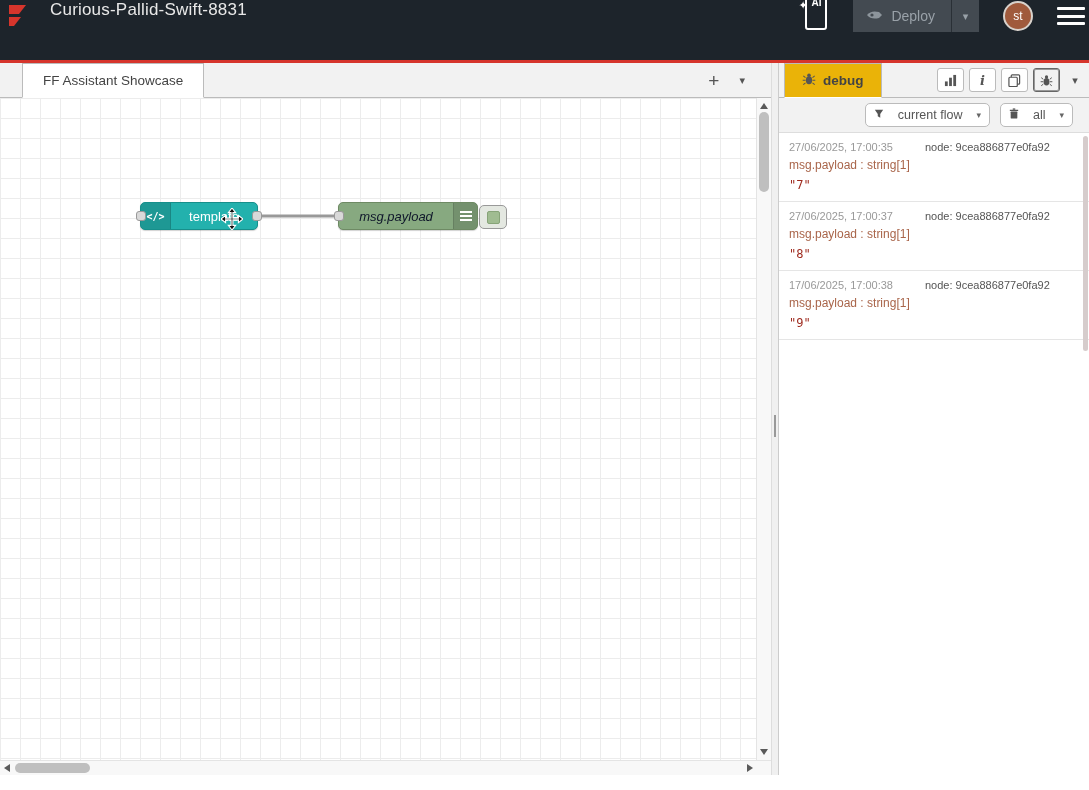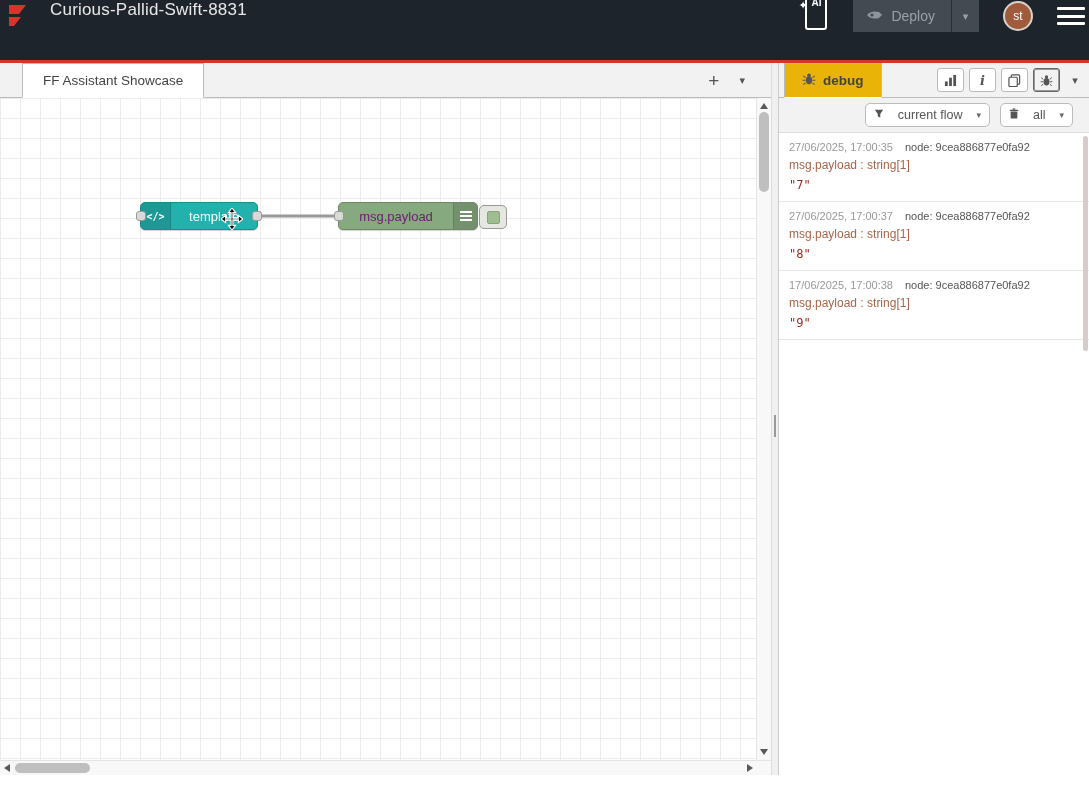--- a/index.html
+++ b/index.html
@@ -57,21 +57,21 @@
   .template-node { left:140px; top:104px; width:118px; background:#23b1ad; border:1px solid #178f8b; }
   .debug-node    { left:338px; top:104px; width:140px; background:#87a980; border:1px solid #6e8a64; }
   .node-icon { width:30px; background:rgba(0,0,0,0.14); border-right:1px solid rgba(0,0,0,0.12);
                display:flex; align-items:center; justify-content:center; color:#fff;
                font-weight:bold; font-size:10px; border-radius:4px 0 0 4px;
                font-family:"DejaVu Sans Mono", monospace; }
   .node-icon.right { width:24px; border-right:none; border-left:1px solid rgba(0,0,0,0.12);
                      border-radius:0 4px 4px 0; }
   .node-label { flex:1; display:flex; align-items:center; justify-content:center; font-size:13px; }
   .node-label.light { color:#fff; }
-  .node-label.dark  { color:#701a75; }
+  .node-label.dark  { color:#0f172a;font-style:italic; }
   .port { position:absolute; top:8px; width:10px; height:10px; background:#d9d9d9;
           border:1px solid #999; border-radius:3px; cursor:crosshair; }
   .port-in  { left:-5px; }
   .port-out { right:-5px; }
   .debug-toggle { position:absolute; right:-30px; top:2px; width:28px; height:24px;
                   background:#e4e8e1; border:1px solid #999; border-radius:5px;
                   display:flex; align-items:center; justify-content:center; cursor:pointer; }
   .debug-toggle .inner { width:13px; height:13px; background:#a0bc91; border:1px solid #87a478; border-radius:2px; }
 
   .cursor-move { position:absolute; left:221px; top:110px; pointer-events:none; }
@@ -111,23 +111,23 @@
   .serif-i { font-family:"DejaVu Serif", serif; font-style:italic; font-weight:bold; font-size:13px; }
 
   .filterbar { height:35px; background:#f2f2f2; border-bottom:1px solid #ddd; display:flex;
                align-items:center; justify-content:flex-end; gap:10px; padding:0 16px; }
   .filter-btn { display:flex; align-items:center; gap:14px; background:#fff; border:1px solid #bbb;
                 border-radius:5px; height:24px; padding:0 8px; font-size:12.5px; color:#555; cursor:pointer; }
   .caret { font-size:9px; color:#666; }
 
   .msglist { flex:1; background:#fff; position:relative; overflow:hidden; }
   .msg { padding:8px 10px 9px; border-bottom:1px solid #e5e5e5; cursor:pointer; }
-  .msg-meta { display:flex; gap:12px; font-size:11px; }
+  .msg-meta { display:flex; font-size:11px; }
   .ts  { color:#999; }
-  .nid { color:#555; }
+  .nid { color:#555;margin-left:32px; }
   .msg-prop { color:#a9654a; margin-top:5px; font-size:12px; }
   .msg-val  { color:#9e2a1e; margin-top:6px; font-size:12px; font-family:"DejaVu Sans Mono", monospace; }
   .side-scroll-thumb { position:absolute; right:1px; top:3px; width:5px; height:215px;
                        background:#d6cccc; border-radius:3px; }
 </style>
 </head>
 <body>
 
 <div class="topbar">
   <div class="logo">

